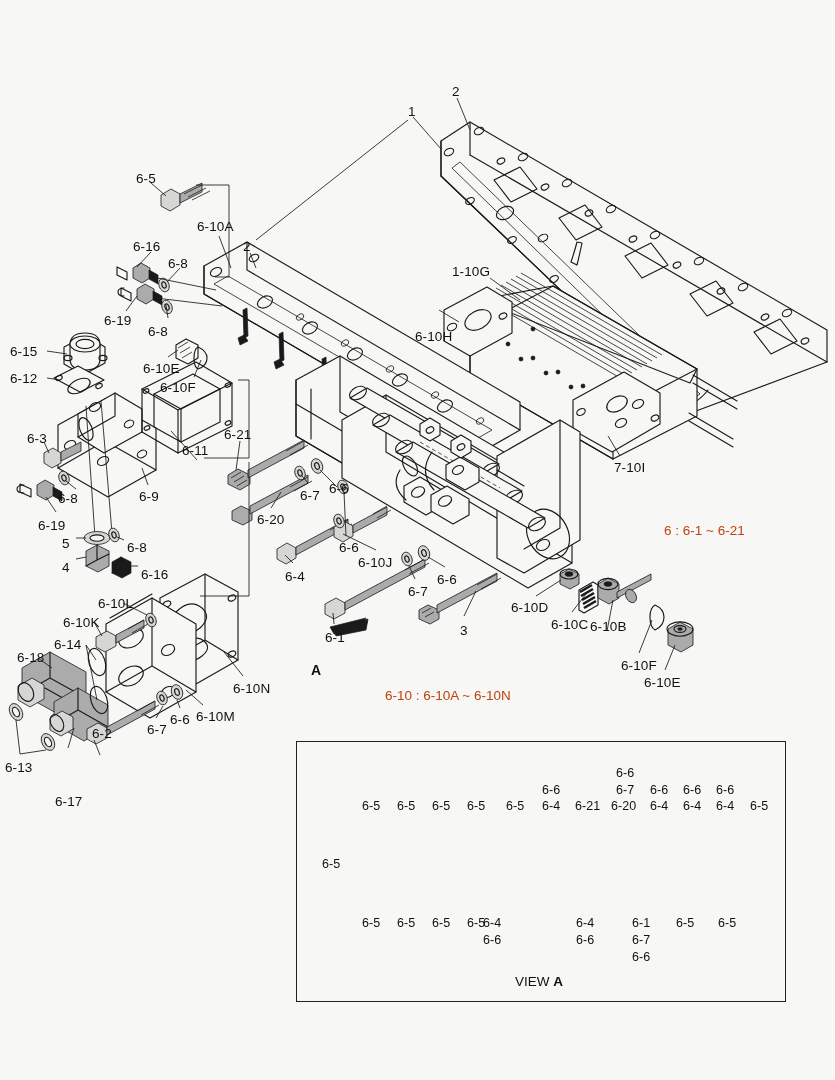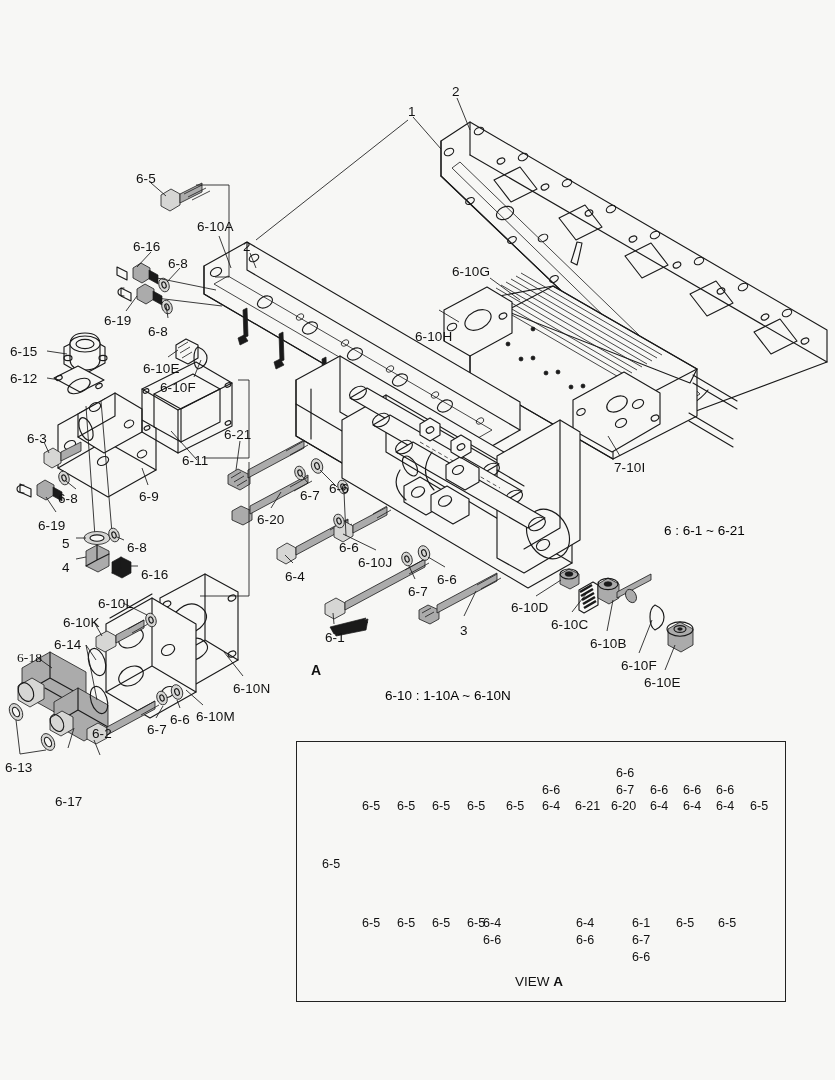--- a/index.html
+++ b/index.html
@@ -15,21 +15,21 @@
   .lbl{
     position:absolute;
     font-family:"Liberation Sans", sans-serif;
     font-size:13.5px;
     color:#111;
     white-space:nowrap;
     letter-spacing:.1px;
     line-height:1;
   }
   .lbl.sm{font-size:12.5px;}
-  .legend{position:absolute;font-size:13.5px;color:#000000;white-space:nowrap;}
+  .legend{position:absolute;font-size:13.5px;color:#c2410c;white-space:nowrap;}
   .arrowA{position:absolute;font-size:14px;font-weight:bold;color:#111;}
   .viewbox{
     position:absolute;
     border:1.3px solid #222;
     background:#f7f7f5;
   }
   .viewAcaption{position:absolute;font-size:13.5px;color:#111;}
   .viewAcaption b{font-weight:bold;}
 </style>
 </head>
@@ -680,56 +680,56 @@
   <div id="callouts">
       <div class="lbl" style="left: 408px; top: 105px;">1</div>
       <div class="lbl" style="left: 452px; top: 85px;">2</div>
       <div class="lbl" style="left: 136px; top: 172px;">6-5</div>
       <div class="lbl" style="left: 197px; top: 220px;">6-10A</div>
       <div class="lbl" style="left: 243px; top: 240px;">2</div>
       <div class="lbl" style="left: 133px; top: 240px;">6-16</div>
       <div class="lbl" style="left: 168px; top: 257px;">6-8</div>
       <div class="lbl" style="left: 104px; top: 314px;">6-19</div>
       <div class="lbl" style="left: 148px; top: 325px;">6-8</div>
-      <div class="lbl" style="left: 452px; top: 265px;">6-10G</div>
+      <div class="lbl" style="left: 452px; top: 265px;">1-10G</div>
       <div class="lbl" style="left: 415px; top: 298px; margin-top: 32px;">6-10H</div>
       <div class="lbl" style="left: 614px; top: 461px;">7-10I</div>
       <div class="lbl" style="left: 10px; top: 345px;">6-15</div>
       <div class="lbl" style="left: 10px; top: 372px;">6-12</div>
       <div class="lbl" style="left: 143px; top: 362px;">6-10E</div>
       <div class="lbl" style="left: 160px; top: 381px;">6-10F</div>
       <div class="lbl" style="left: 27px; top: 432px;">6-3</div>
-      <div class="lbl" style="left: 182px; top: 454px;">6-11</div>
+      <div class="lbl" style="left: 182px; top: 444px;">6-11</div>
       <div class="lbl" style="left: 139px; top: 490px;">6-9</div>
       <div class="lbl" style="left: 224px; top: 428px;">6-21</div>
       <div class="lbl" style="left: 257px; top: 513px;">6-20</div>
       <div class="lbl" style="left: 300px; top: 489px;">6-7</div>
       <div class="lbl" style="left: 329px; top: 482px;">6-6</div>
       <div class="lbl" style="left: 58px; top: 492px;">6-8</div>
       <div class="lbl" style="left: 38px; top: 519px;">6-19</div>
       <div class="lbl" style="left: 62px; top: 537px;">5</div>
       <div class="lbl" style="left: 62px; top: 561px;">4</div>
       <div class="lbl" style="left: 127px; top: 541px;">6-8</div>
       <div class="lbl" style="left: 141px; top: 568px;">6-16</div>
       <div class="lbl" style="left: 285px; top: 570px;">6-4</div>
       <div class="lbl" style="left: 339px; top: 541px;">6-6</div>
       <div class="lbl" style="left: 358px; top: 556px;">6-10J</div>
       <div class="lbl" style="left: 408px; top: 585px;">6-7</div>
       <div class="lbl" style="left: 437px; top: 573px;">6-6</div>
       <div class="lbl" style="left: 325px; top: 631px;">6-1</div>
       <div class="lbl" style="left: 460px; top: 624px;">3</div>
       <div class="lbl" style="left: 511px; top: 601px;">6-10D</div>
       <div class="lbl" style="left: 551px; top: 618px;">6-10C</div>
-      <div class="lbl" style="left: 590px; top: 637px;">6-10B</div>
+      <div class="lbl" style="left: 590px; top: 620px;">6-10B</div>
       <div class="lbl" style="left: 621px; top: 659px;">6-10F</div>
       <div class="lbl" style="left: 644px; top: 676px;">6-10E</div>
       <div class="lbl" style="left: 98px; top: 597px;">6-10L</div>
       <div class="lbl" style="left: 63px; top: 616px;">6-10K</div>
       <div class="lbl" style="left: 54px; top: 638px;">6-14</div>
-      <div class="lbl" style="left: 17px; top: 651px; font-family: Liberation Serif, serif;">6-18</div>
+      <div class="lbl" style="left: 17px; top: 651px;">6-18</div>
       <div class="lbl" style="left: 233px; top: 682px;">6-10N</div>
       <div class="lbl" style="left: 196px; top: 710px;">6-10M</div>
       <div class="lbl" style="left: 170px; top: 713px;">6-6</div>
       <div class="lbl" style="left: 147px; top: 723px;">6-7</div>
       <div class="lbl" style="left: 5px; top: 761px;">6-13</div>
       <div class="lbl" style="left: 55px; top: 795px;">6-17</div>
       <div class="lbl" style="left: 92px; top: 727px;">6-2</div>
     </div>
   <div id="viewa-labels">
       <div class="lbl sm" style="left: 362px; top: 800px;">6-5</div>
@@ -760,21 +760,21 @@
       <div class="lbl sm" style="left: 576px; top: 934px;">6-6</div>
       <div class="lbl sm" style="left: 632px; top: 917px;">6-1</div>
       <div class="lbl sm" style="left: 632px; top: 934px;">6-7</div>
       <div class="lbl sm" style="left: 632px; top: 951px;">6-6</div>
       <div class="lbl sm" style="left: 676px; top: 917px;">6-5</div>
       <div class="lbl sm" style="left: 718px; top: 917px;">6-5</div>
       <div class="lbl sm" style="left: 322px; top: 858px;">6-5</div>
     </div>
 
   <div class="legend" style="left:664px;top:523px;">6 : 6-1 ~ 6-21</div>
-  <div class="legend" style="left:385px;top:688px;">6-10 : 1-10A ~ 6-10N</div>
+  <div class="legend" style="left:385px;top:688px;">6-10 : 6-10A ~ 6-10N</div>
 
   <div class="arrowA" style="left:311px;top:662px;">A</div>
 
   <div class="viewAcaption" style="left:515px;top:974px;">
     <span>VIEW </span><b>A</b>
   </div>
 
 </div>
 
 </body></html>

